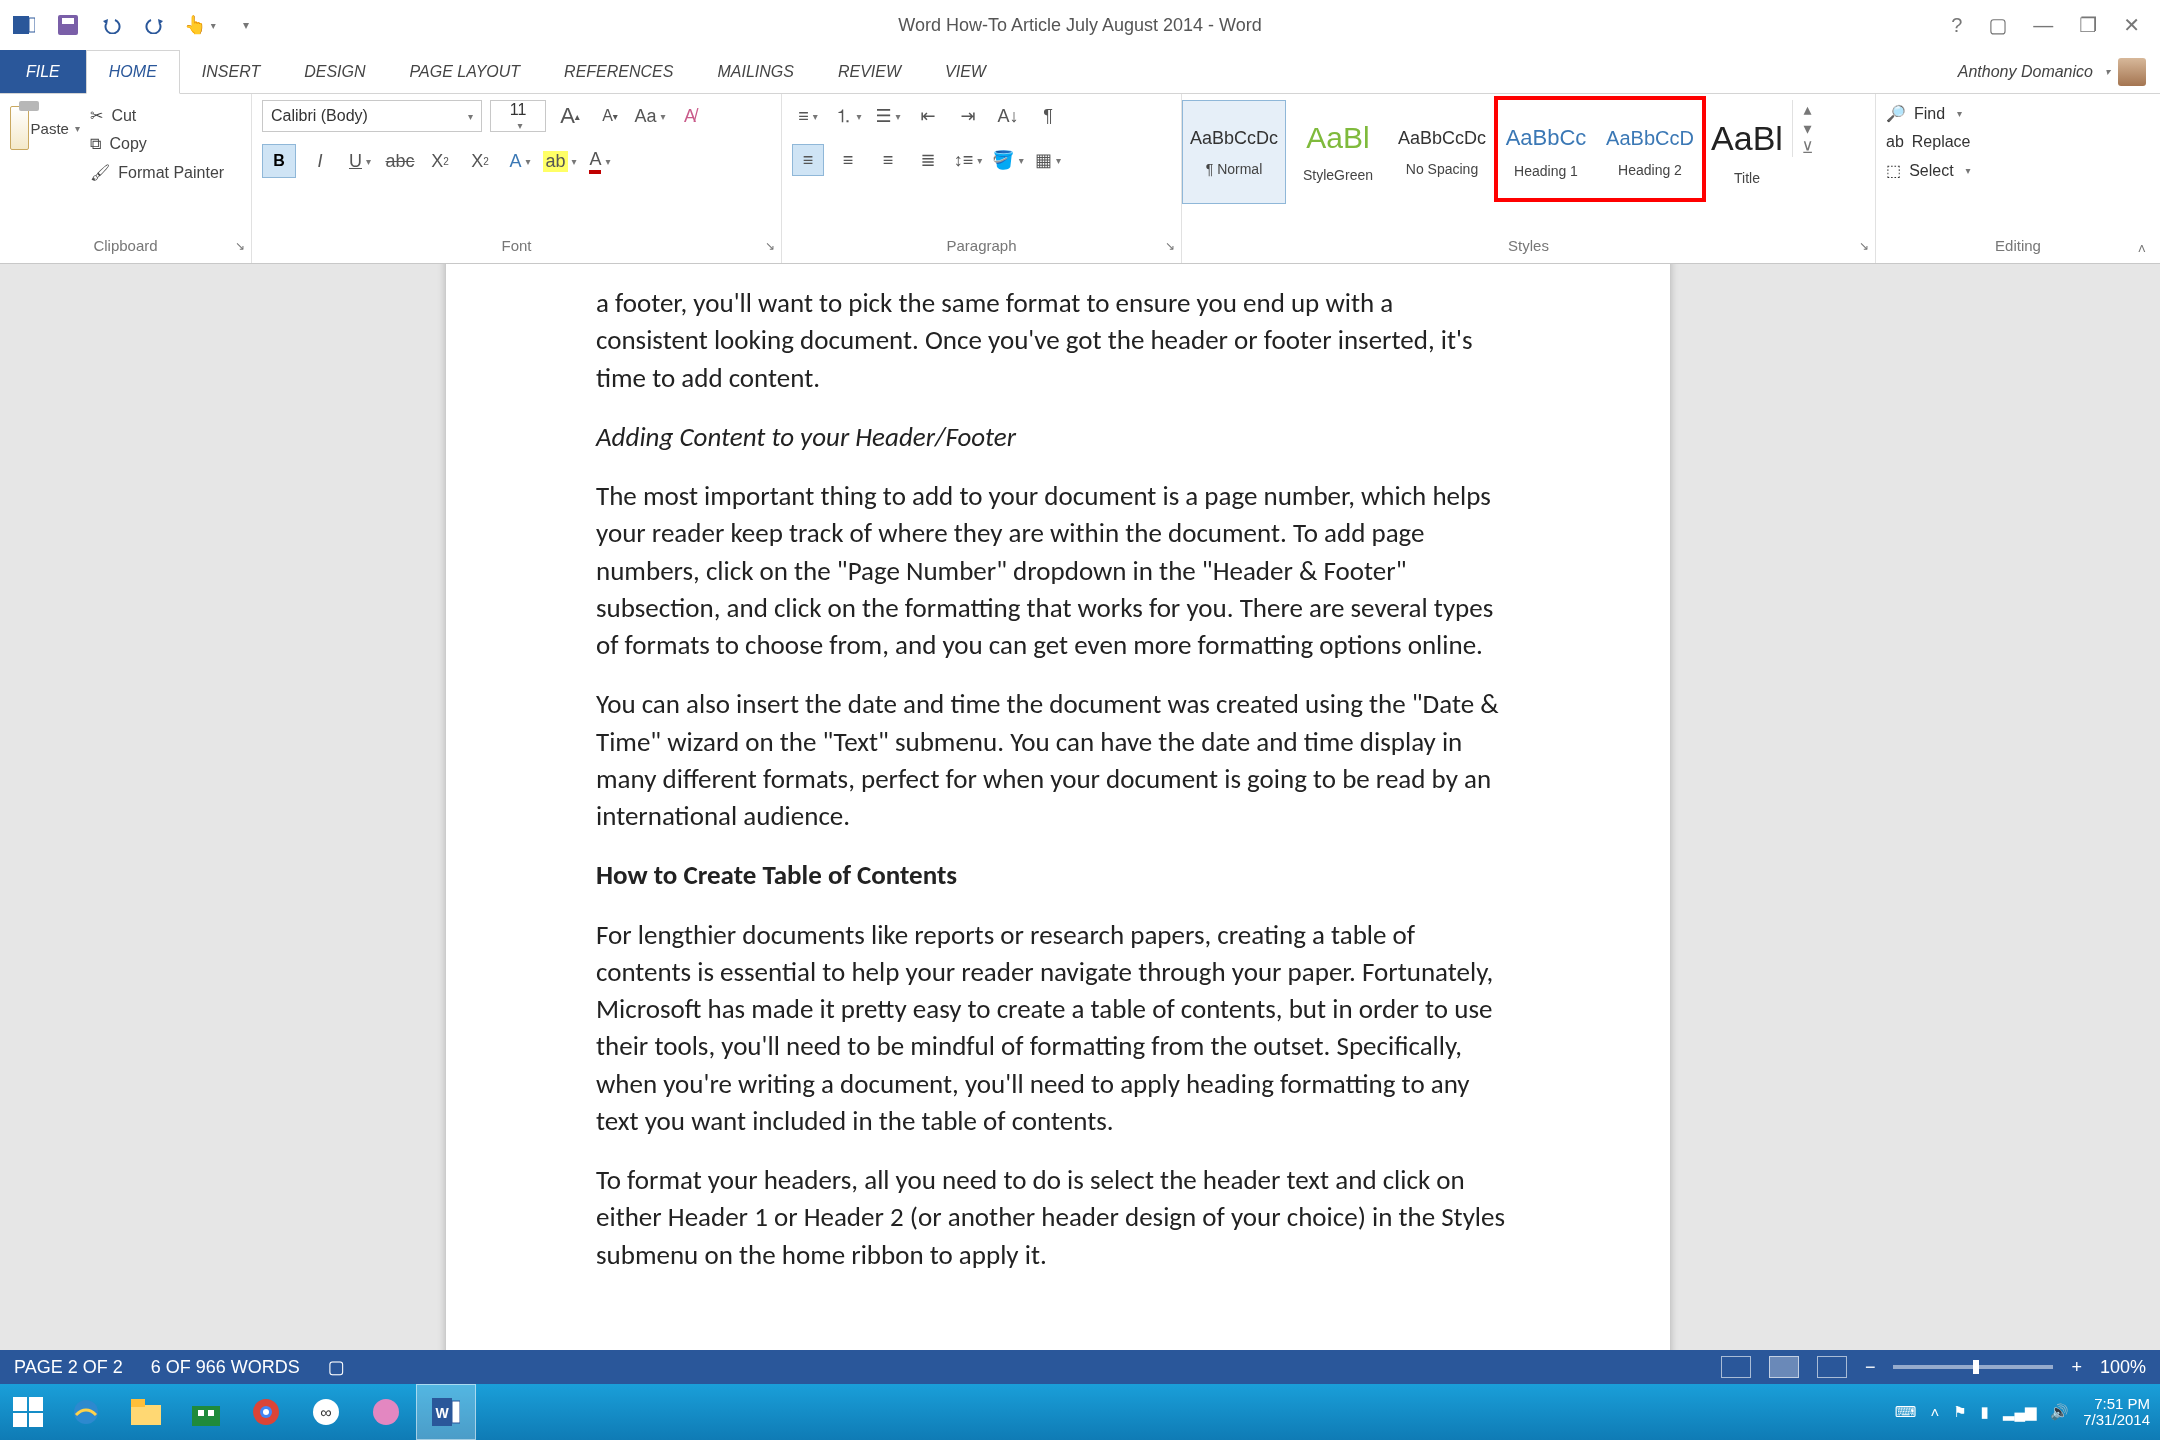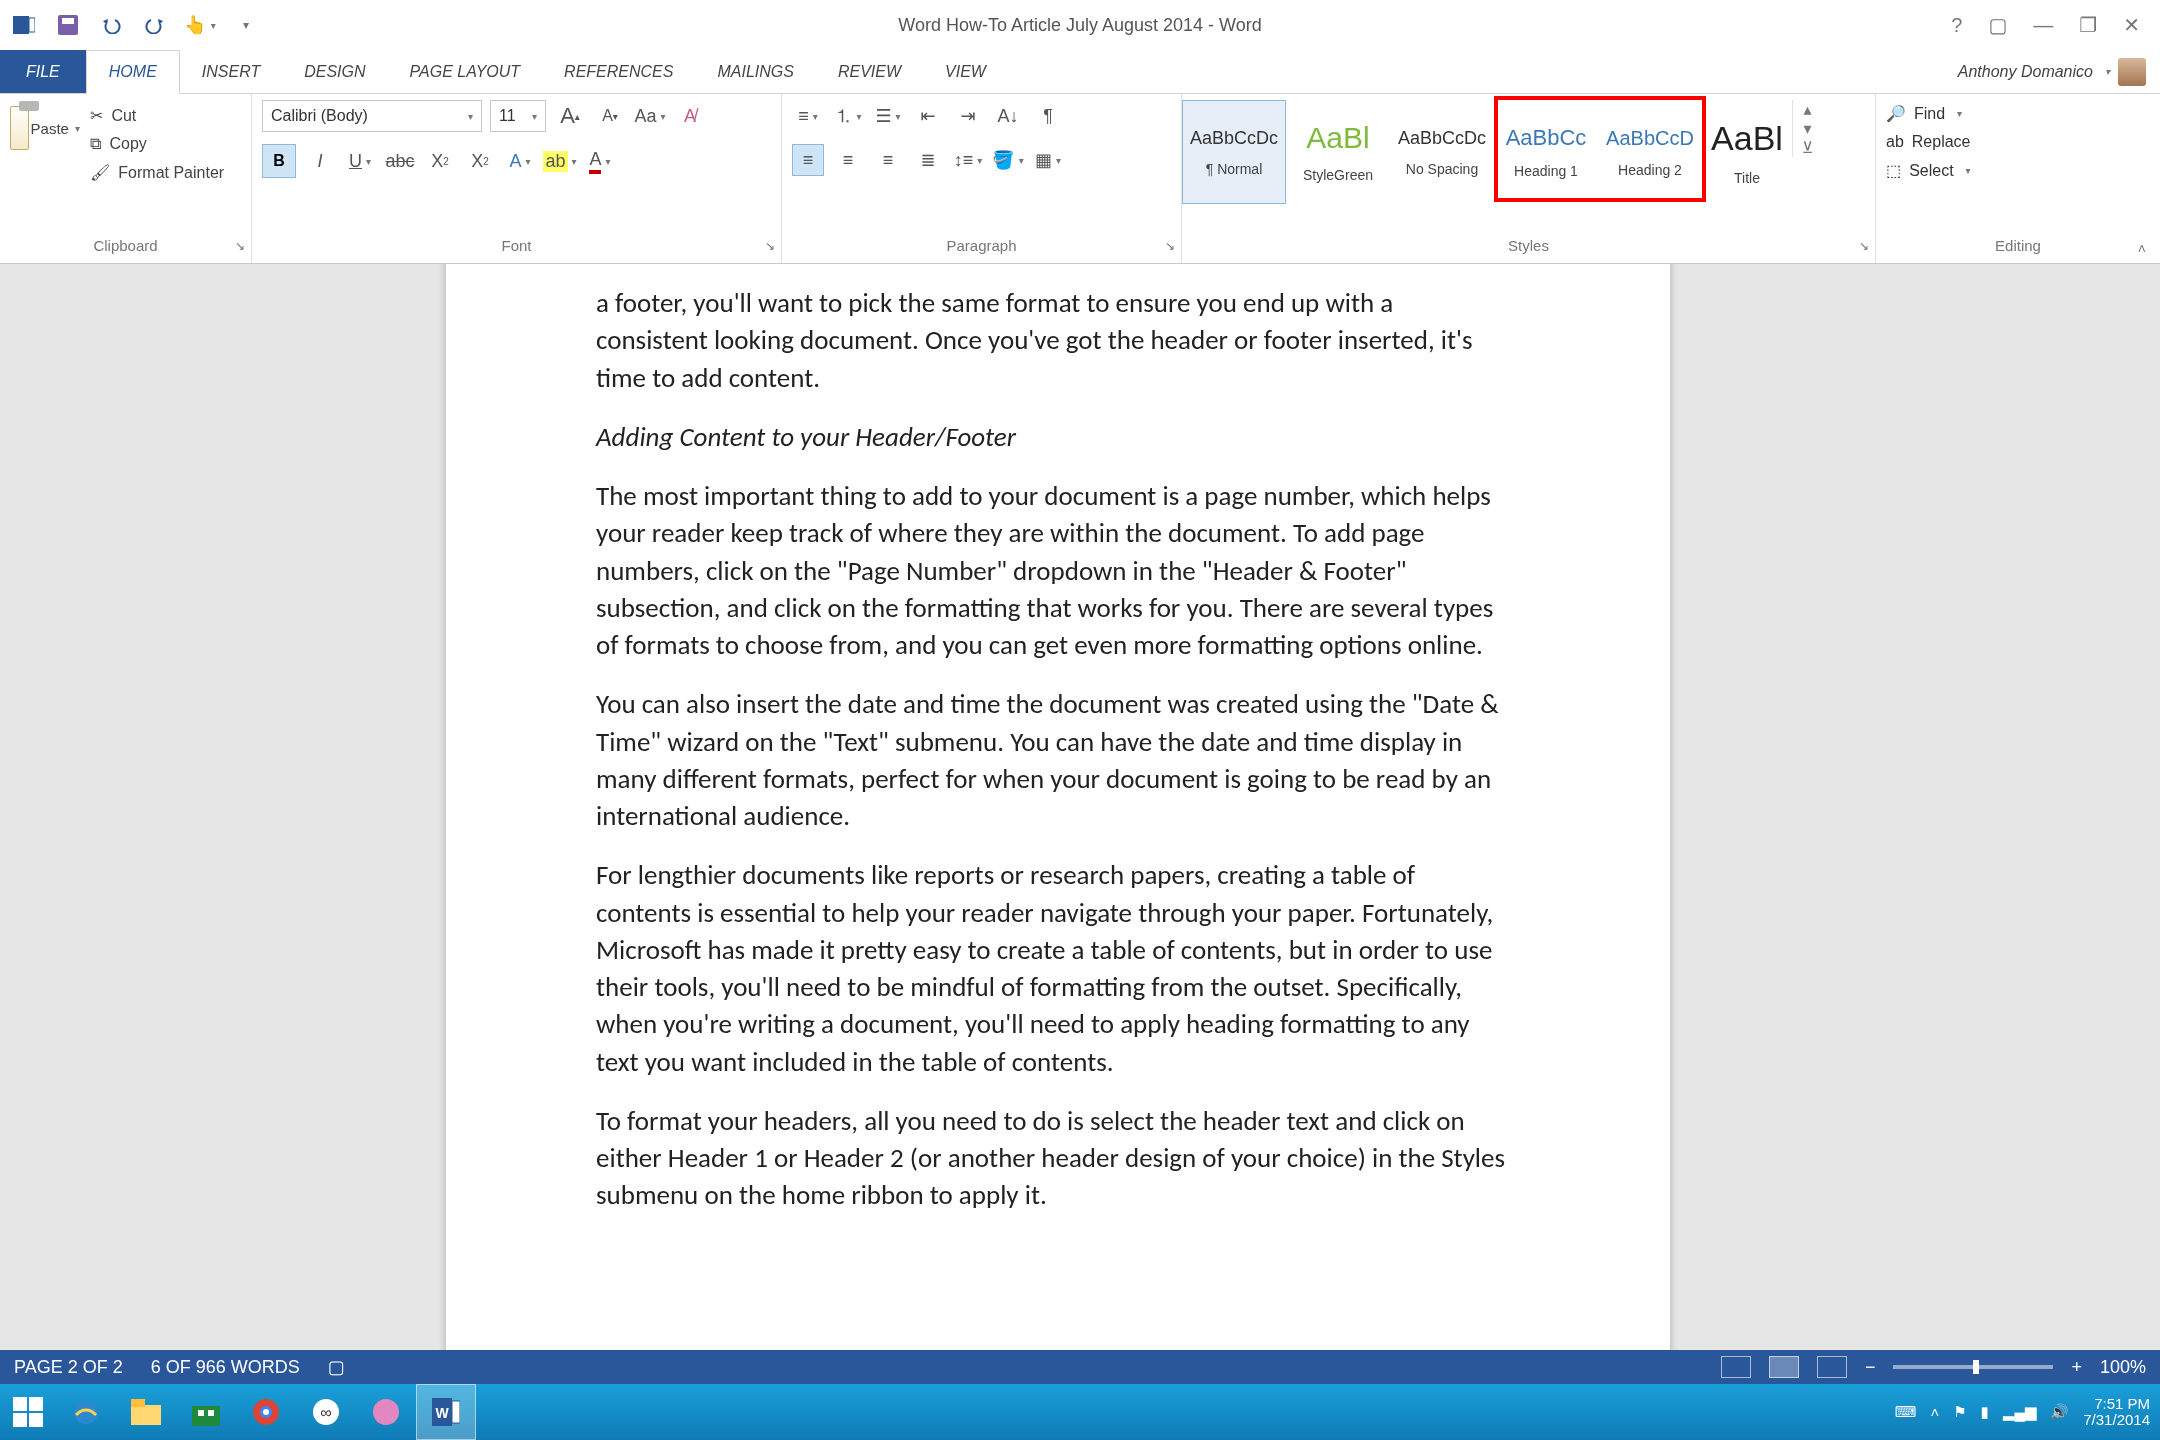--- a/index.html
+++ b/index.html
@@ -33,21 +33,21 @@
 .paste .ico { width: 36px; height: 44px; border: 1px solid #c9a85f; background: linear-gradient(#fff,#f4e9c9); border-radius: 2px; position:relative;}
 .paste .ico:before{content:"";position:absolute;top:-6px;left:8px;width:20px;height:10px;background:#b7b7b7;border-radius:2px;}
 .clip-small { display: flex; flex-direction: column; gap: 10px; padding-top: 6px; }
 .clip-small div { display: flex; align-items: center; gap: 8px; color: #444; font-size: 16px; }
 
 
 .font-body { flex-direction: column; gap: 12px; }
 .font-row { display: flex; align-items: center; gap: 8px; }
 .combo { border: 1px solid #c8c8c8; height: 32px; display: flex; align-items: center; padding: 0 8px; background: #fff; font-size: 16px; color: #333; }
 .combo.font-name { width: 220px; justify-content: space-between; }
-.combo.font-size { width: 56px; justify-content: space-between; }
+.combo.font-size { width: 56px; justify-content: space-between; flex-direction: column; }
 .ico-btn { width: 32px; height: 32px; display: flex; align-items: center; justify-content: center; color: #555; font-size: 18px; }
 .bold-box { border:1px solid #8fb7d8; background:#cfe4f5; font-weight:bold; width:34px;height:34px;display:flex;align-items:center;justify-content:center;}
 
 
 .para-body { flex-direction: column; gap: 12px; }
 
 
 .styles-body { gap: 0; padding:6px 0 0 0;}
 .style-tile { width: 104px; height: 104px; border: 1px solid transparent; display: flex; flex-direction: column; align-items: center; justify-content: center; gap: 12px; }
 .style-tile.active { border: 1px solid #8fb7d8; background: #e6eff8; }
@@ -306,20 +306,21 @@
   <span class="collapse-ribbon">˄</span>
 </div>
 
 <div class="doc-area">
   <div class="page">
     <div style="height:60px"></div>
     <p>a footer, you'll want to pick the same format to ensure you end up with a consistent looking document. Once you've got the header or footer inserted, it's time to add content.</p>
     <p class="italic">Adding Content to your Header/Footer</p>
     <p>The most important thing to add to your document is a page number, which helps your reader keep track of where they are within the document. To add page numbers, click on the "Page Number" dropdown in the "Header &amp; Footer" subsection, and click on the formatting that works for you. There are several types of formats to choose from, and you can get even more formatting options online.</p>
     <p>You can also insert the date and time the document was created using the "Date &amp; Time" wizard on the "Text" submenu. You can have the date and time display in many different formats, perfect for when your document is going to be read by an international audience.</p>
+    <p class="bold">How to Create Table of Contents</p>
     <p>For lengthier documents like reports or research papers, creating a table of contents is essential to help your reader navigate through your paper. Fortunately, Microsoft has made it pretty easy to create a table of contents, but in order to use their tools, you'll need to be mindful of formatting from the outset. Specifically, when you're writing a document, you'll need to apply heading formatting to any text you want included in the table of contents.</p>
     <p>To format your headers, all you need to do is select the header text and click on either Header 1 or Header 2 (or another header design of your choice) in the Styles submenu on the home ribbon to apply it.</p>
   </div>
 </div>
 
 <div class="status">
   <div class="left">
     <span>PAGE 2 OF 2</span>
     <span>6 OF 966 WORDS</span>
     <span>▢</span>

